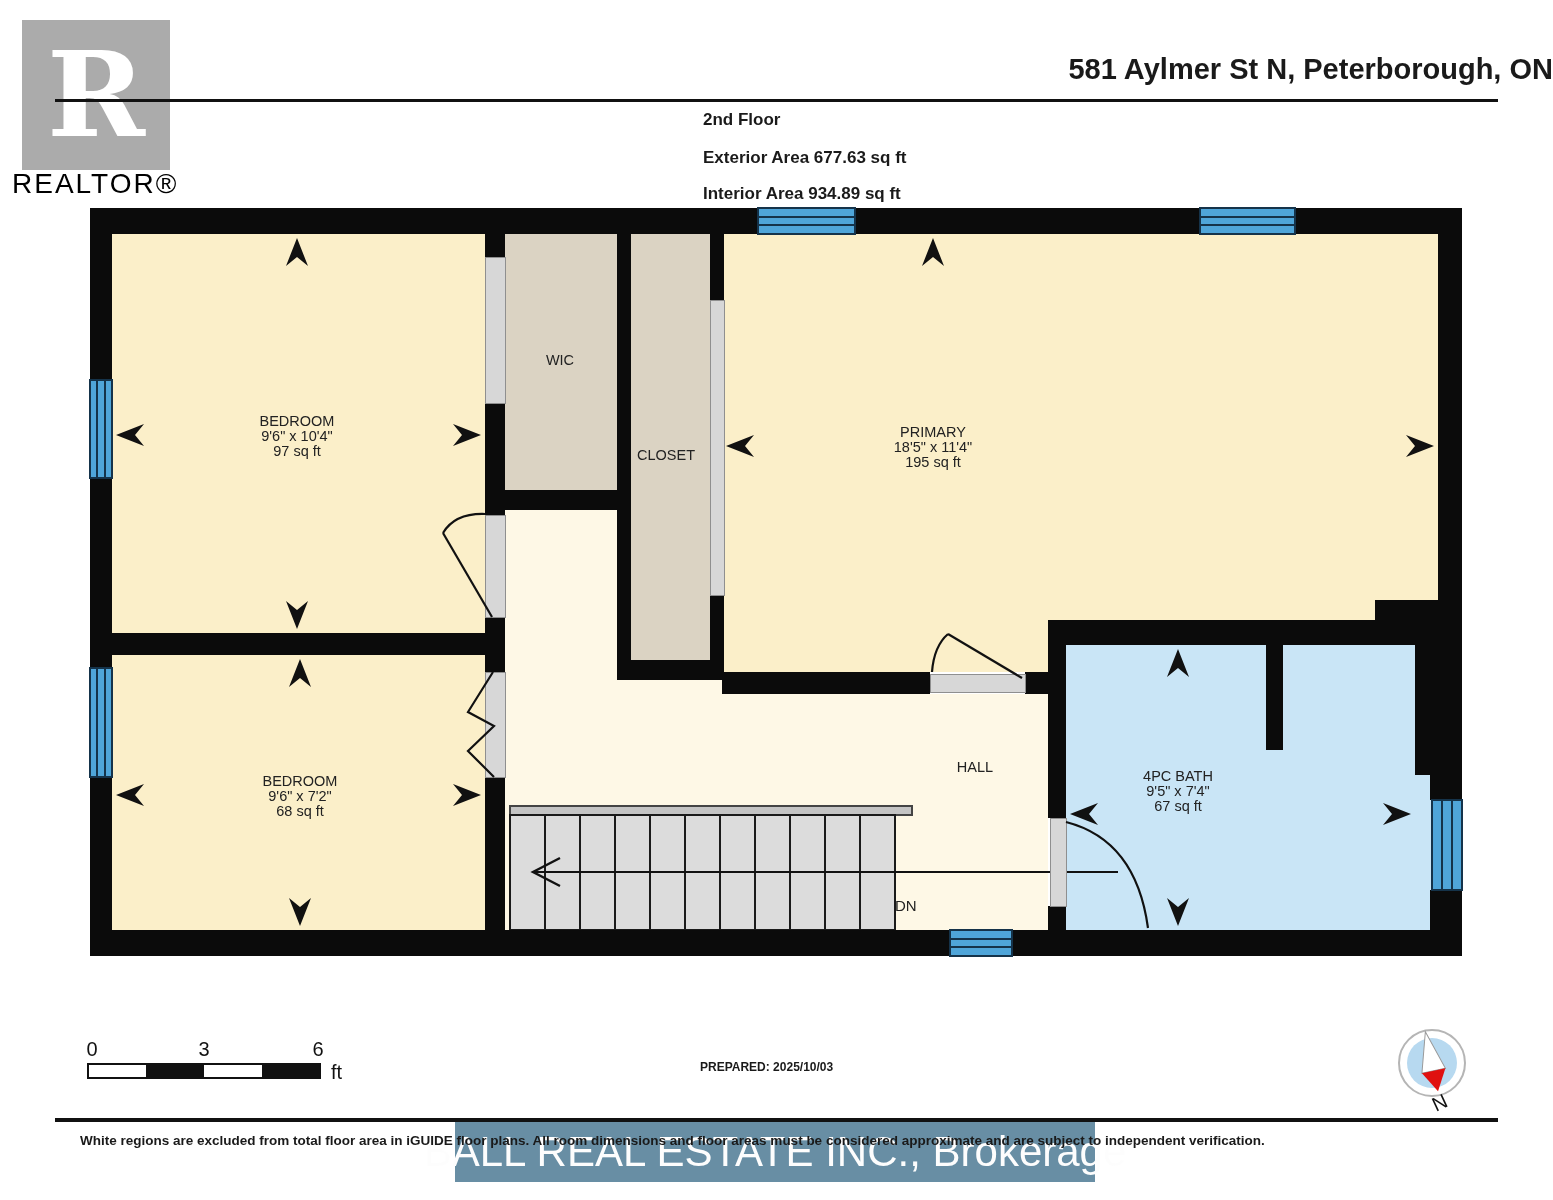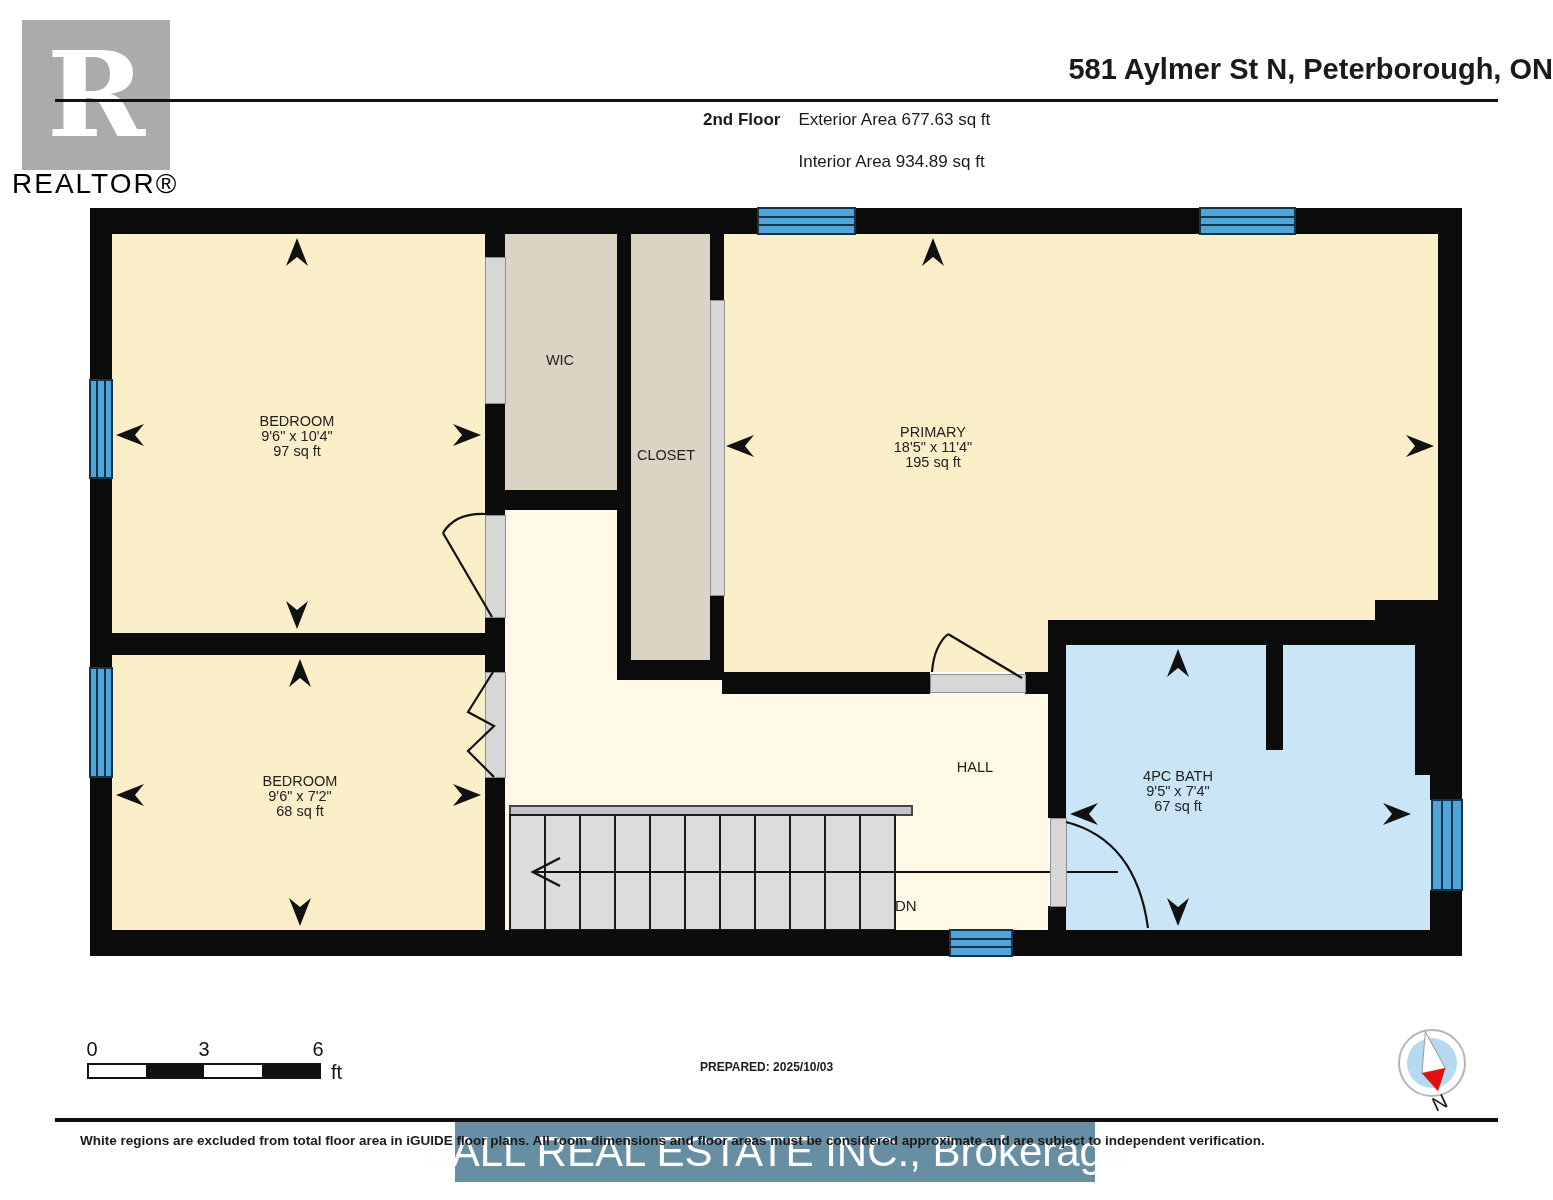--- a/index.html
+++ b/index.html
@@ -8,23 +8,23 @@
   .abs{position:absolute;}
   
   .logo-box{left:22px;top:20px;width:148px;height:150px;background:#ABABAB;
             display:flex;align-items:center;justify-content:center;z-index:1;}
   .logo-r{color:#fff;font-size:118px;font-weight:bold;line-height:1;font-family:"DejaVu Serif",serif;}
   .logo-word{left:12px;top:168px;width:190px;color:#000000;font-size:28px;
              letter-spacing:2px;z-index:1;}
   .page-title{left:0;top:53px;width:100%;text-align:right;font-size:29px;
               font-weight:bold;z-index:2;}
   .hrule{left:55px;top:99px;width:1443px;height:3px;background:#111;z-index:3;}
-  .floor-info{left:703px;top:110px;display:flex;gap:18px;font-size:17px;z-index:2;}
+  .floor-info{left:703px;top:110px;display:flex;gap:18px;font-size:17px;z-index:2;flex-direction:column;}
   .floor-info .fl{font-weight:bold;}
-  .floor-info .areas{display:flex;flex-direction:column;gap:22px;}
+  .floor-info .areas{display:flex;flex-direction:column;gap:16px;font-weight:bold;}
   
   .plan-svg{left:0;top:0;width:1553px;height:1200px;z-index:2;}
   .wall{fill:#0b0b0b;}
   .fill-cream{fill:#FBEFC9;}
   .fill-ivory{fill:#FEF8E6;}
   .fill-beige{fill:#DBD3C3;}
   .fill-bath{fill:#C9E5F6;}
   .door-strip{fill:#D7D7D7;stroke:#8f8f8f;stroke-width:1;}
   .win{fill:#4FA5D9;stroke:#15334A;stroke-width:1.5;}
   .win-line{stroke:#15334A;stroke-width:1.5;}

